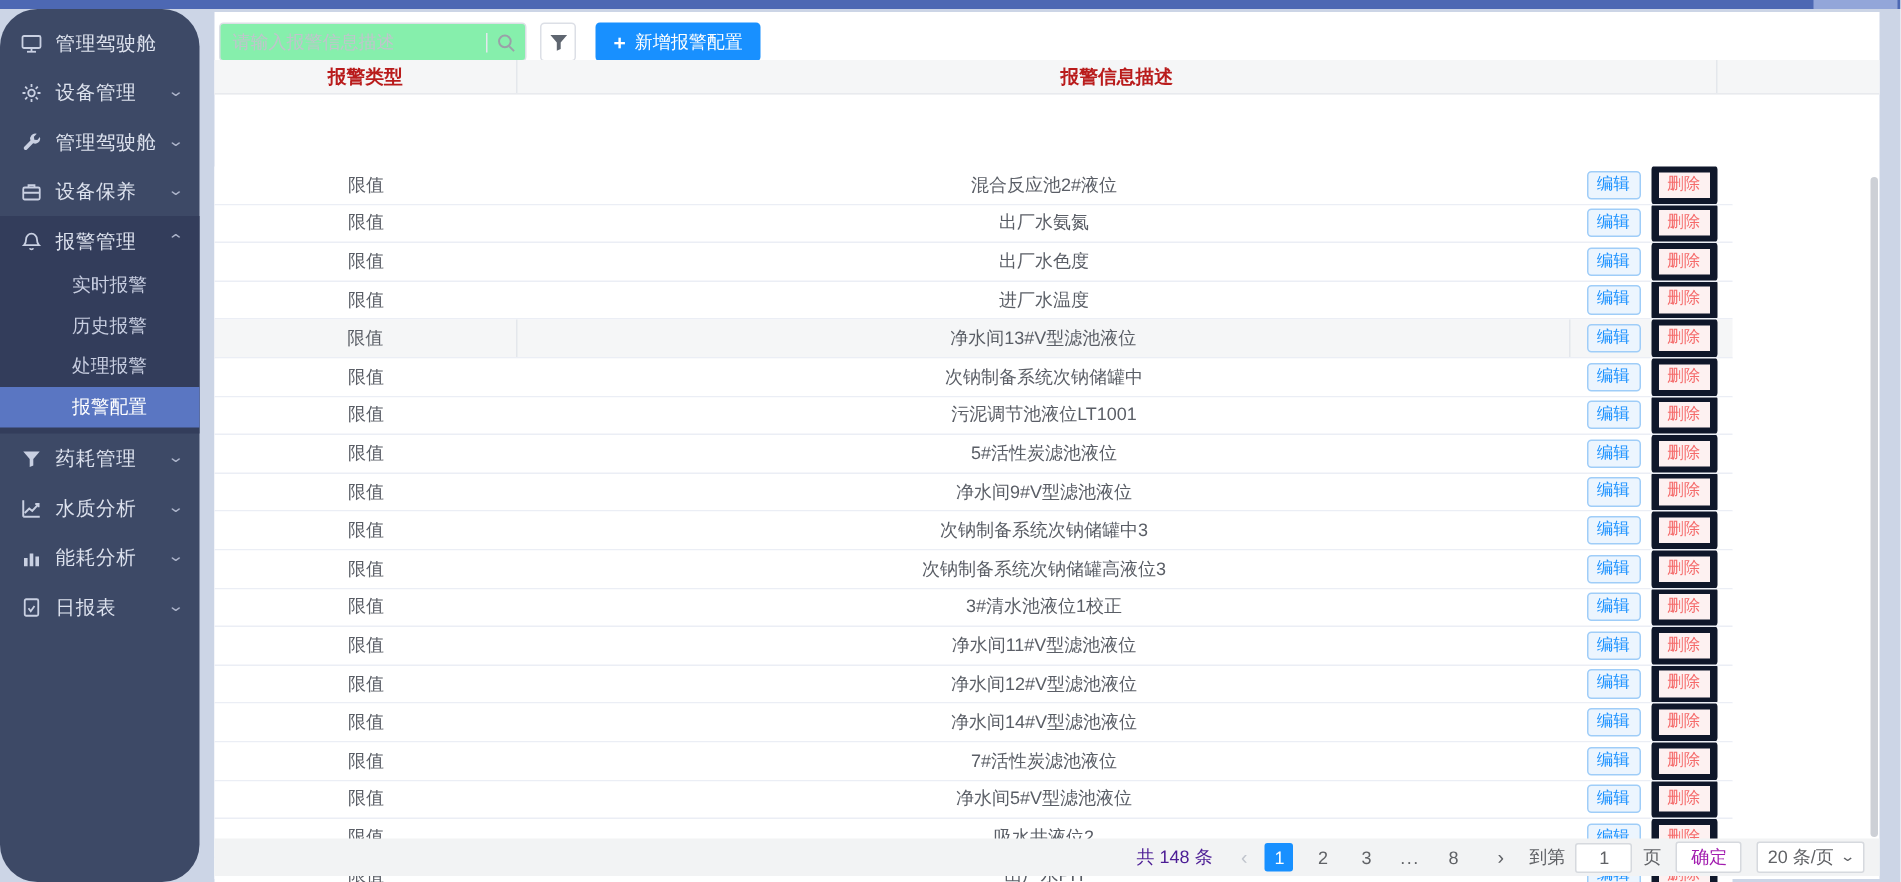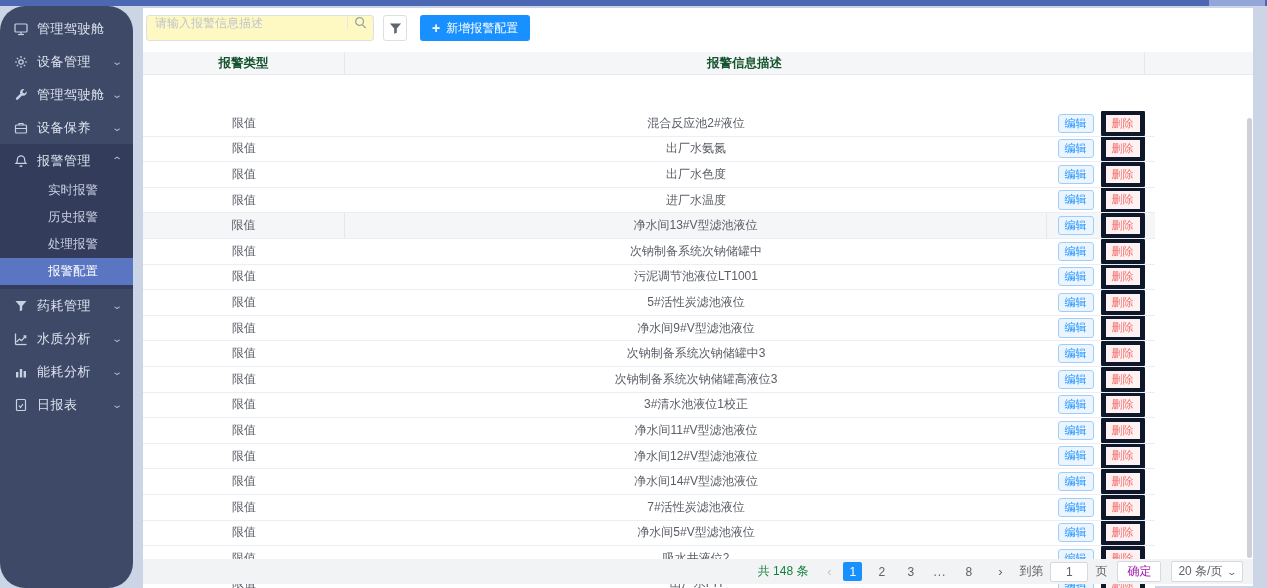--- a/index.html
+++ b/index.html
@@ -26,39 +26,39 @@
   .submenu .sub-item { height:27px; line-height:27px; padding-left:48px; font-size:12.5px;
     color:#c7cde0; cursor:pointer; white-space:nowrap; }
   .submenu .sub-item.active { background:#5a76c2; color:#ffffff; }
 
   
   .card { position:absolute; left:143px; top:8px; width:1110px; height:578px;
     background:#ffffff; }
 
   
   .toolbar { position:absolute; left:0; top:7px; height:26px; display:flex; align-items:center; }
-  .search-box { margin-left:3px; width:228px; height:26px; border:1px solid #dcdfe6;
-    border-radius:3px; display:flex; align-items:flex-start; background:#fef9c3; }
+  .search-box { margin-left:3px; width:205px; height:26px; border:1px solid #dcdfe6;
+    border-radius:3px; display:flex; align-items:center; background:#86efac; }
   .search-box input { flex:1; border:none; outline:none; padding:0 8px; font-size:12px;
     color:#606266; background:transparent; font-family:inherit; min-width:0; }
   .search-box input::placeholder { color:#c0c4cc; }
   .search-box .search-seg { width:26px; border-left:1px solid #e4e7ed; display:flex;
     align-items:center; justify-content:center; color:#9aa0a8; cursor:pointer; }
   .filter-btn { width:24px; height:26px; margin-left:9px; border:1px solid #dcdfe6;
     border-radius:3px; background:#fff; display:flex; align-items:center; justify-content:center;
     color:#5f6670; cursor:pointer; }
   .add-btn { height:26px; margin-left:13px; padding:0 12px; border:none; border-radius:3px;
     background:#1890ff; color:#fff; font-size:12px; display:flex; align-items:center;
     cursor:pointer; font-family:inherit; white-space:nowrap; }
   .add-btn .plus { font-size:14px; margin-right:6px; font-weight:bold; line-height:1; }
 
   
-  .thead { position:absolute; left:0px; top:44px; width:1110px; height:23px;
+  .thead { position:absolute; left:0px; top:32px; width:1110px; height:23px;
     background:#f5f6f7; display:flex; border-bottom:1px solid #e8eaee;
-    font-size:12.5px; color:#14532d; font-weight:bold; }
+    font-size:12.5px; color:#b91c1c; font-weight:bold; }
   .thead .hc { display:flex; align-items:center; justify-content:center; height:100%; }
   .hc.c1, .bc.c1 { width:202px; flex:0 0 202px; }
   .hc.c2, .bc.c2 { flex:1; }
   .hc.c3, .bc.c3 { width:108px; flex:0 0 108px; }
   .thead .hc.c1, .thead .hc.c2 { border-right:1px solid #e4e7ec; }
 
   .tbody { position:absolute; left:0; top:55px; width:1012px;margin-top:48px; }
   .trow { height:25.6px; display:flex; border-bottom:1px solid #ebeef5;
     font-size:12px; color:#5a5e66; background:#fff; }
   .trow .bc { display:flex; align-items:center; justify-content:center; overflow:hidden;
@@ -72,21 +72,21 @@
 
   
   .vscroll { position:absolute; right:1px; top:110px; width:5px; height:440px;
     background:#cdd0d6; border-radius:3px; }
 
   
   .footer { position:absolute; left:0; bottom:2px; width:1110px; height:25px;
     background:#f2f3f4; display:flex; align-items:center; justify-content:flex-end;
     padding-right:10px; font-size:12px; color:#606266; }
   .footer > * { margin-left:8px; }
-  .pg-total { color:#15803d; margin-right:4px; }
+  .pg-total { color:#4c1d95; margin-right:4px; }
   .pg-arrow { width:18px; height:18px; display:flex; align-items:center; justify-content:center;
     cursor:pointer; font-size:13px; }
   .pg-arrow.prev { color:#c0c4cc; }
   .pg-arrow.next { color:#606266; }
   .pg-pages { display:flex; align-items:center; margin-left:0; }
   .pg-page { min-width:19px; height:19px; display:flex; align-items:center; justify-content:center;
     margin:0 5px; cursor:pointer; border-radius:2px; color:#606266; }
   .pg-page.active { background:#1890ff; color:#fff; }
   .pg-page.dots { cursor:default; letter-spacing:1px; }
   .goto-label { margin-left:10px; }

